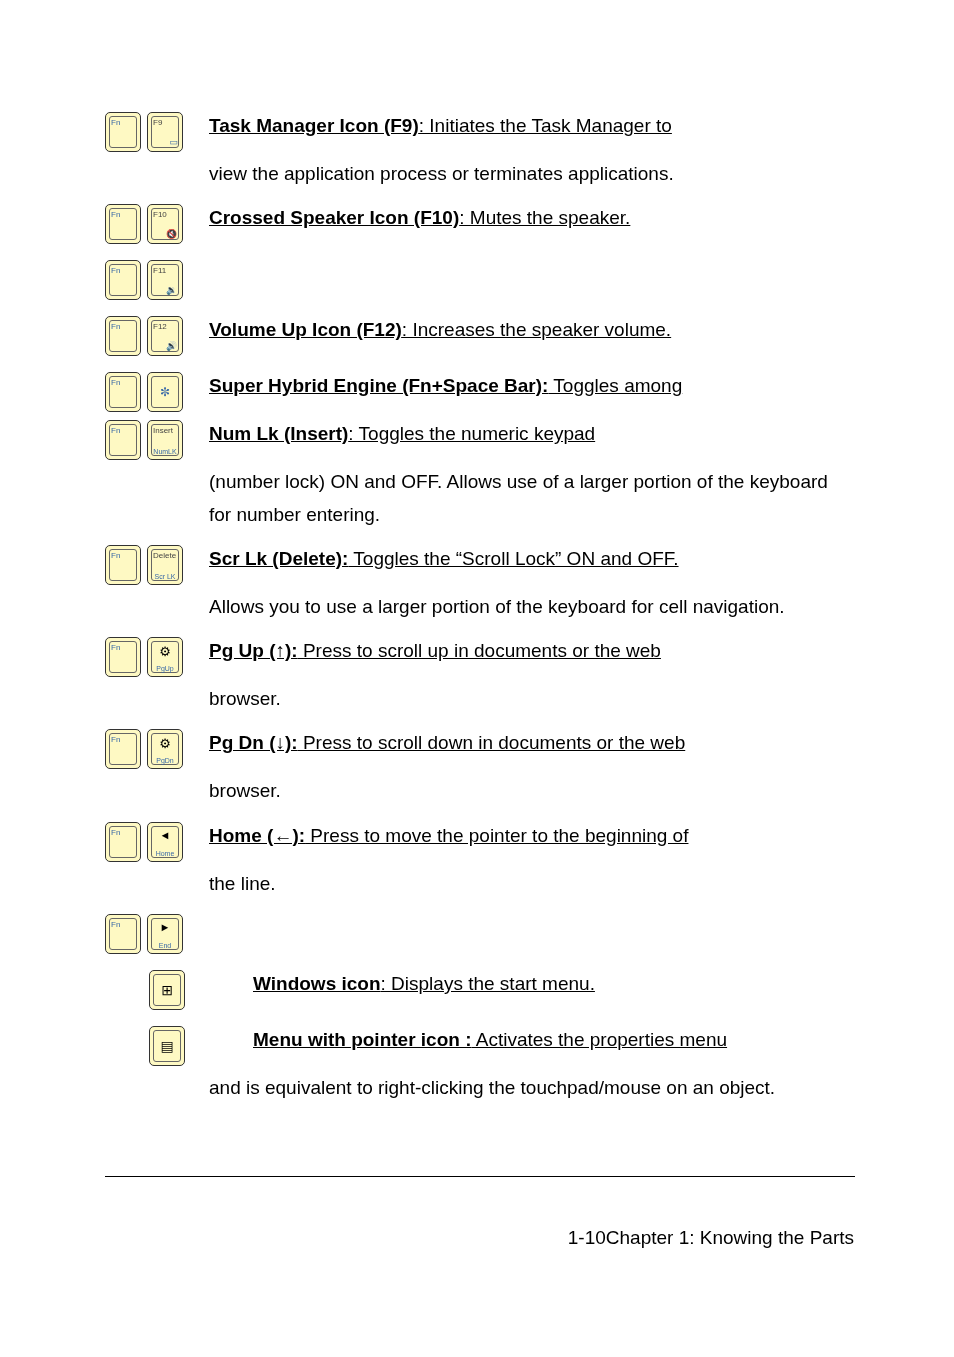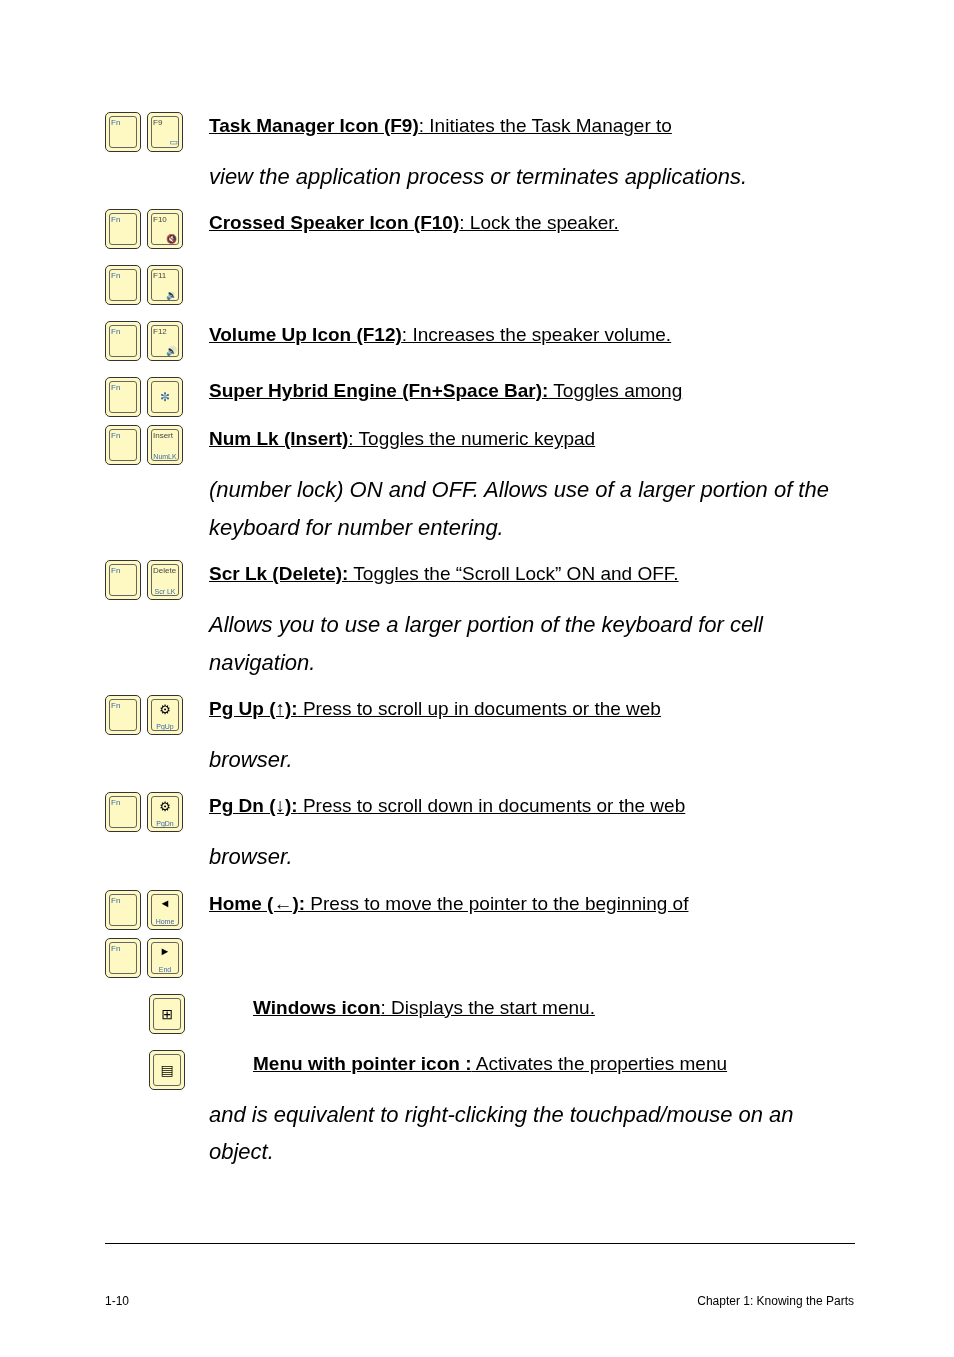--- a/index.html
+++ b/index.html
@@ -106,28 +106,27 @@
     flex: 1;
     font-size: 19px;
     line-height: 1.7;
     padding-left: 4px;
     text-decoration: underline;
   }
   .continuation {
     margin-left: 104px;
     margin-top: 2px;
     margin-bottom: 12px;
-    font-size: 22px;
+    font-size: 19px;
     line-height: 1.7;
-    font-style: italic;
   }
   .footer {
     display: flex;
-    justify-content: space-between;
-    font-size: 12px;
+    justify-content: flex-end;
+    font-size: 19px;
     border-top: none;
     padding: 20px 100px 60px 105px;
     margin-top: 30px;
   }
   .footer-line {
     width: 750px;
     margin-left: 105px;
     border-top: 1px solid #000;
   }
   .single-key-indent {
@@ -155,21 +154,21 @@
       <div class="row">
         <div class="key-pair">
           <div class="key inner">
             <span class="top-left top-left-blue">Fn</span>
           </div>
           <div class="key inner">
             <span class="top-left">F10</span>
             <span class="bottom-right-icon">🔇</span>
           </div>
         </div>
-        <div class="desc"><b>Crossed Speaker Icon (F10)</b><span>: Lock the speaker.</span></div>
+        <div class="desc"><b>Crossed Speaker Icon (F10)</b><span>: Mutes the speaker.</span></div>
       </div>
       <div style="height: 8px;"></div>
       <div class="row">
         <div class="key-pair">
           <div class="key inner">
             <span class="top-left top-left-blue">Fn</span>
           </div>
           <div class="key inner">
             <span class="top-left">F11</span>
             <span class="bottom-right-icon">🔉</span>
@@ -258,20 +257,21 @@
           <div class="key inner">
             <span class="top-left top-left-blue">Fn</span>
           </div>
           <div class="key inner">
             <span class="arrow-center">◄</span>
             <span class="bottom-blue">Home</span>
           </div>
         </div>
         <div class="desc"><b>Home (←):</b><span> Press to move the pointer to the beginning of</span></div>
       </div>
+      <div class="continuation">the line.</div>
       <div class="row">
         <div class="key-pair">
           <div class="key inner">
             <span class="top-left top-left-blue">Fn</span>
           </div>
           <div class="key inner">
             <span class="arrow-center">►</span>
             <span class="bottom-blue">End</span>
           </div>
         </div>

